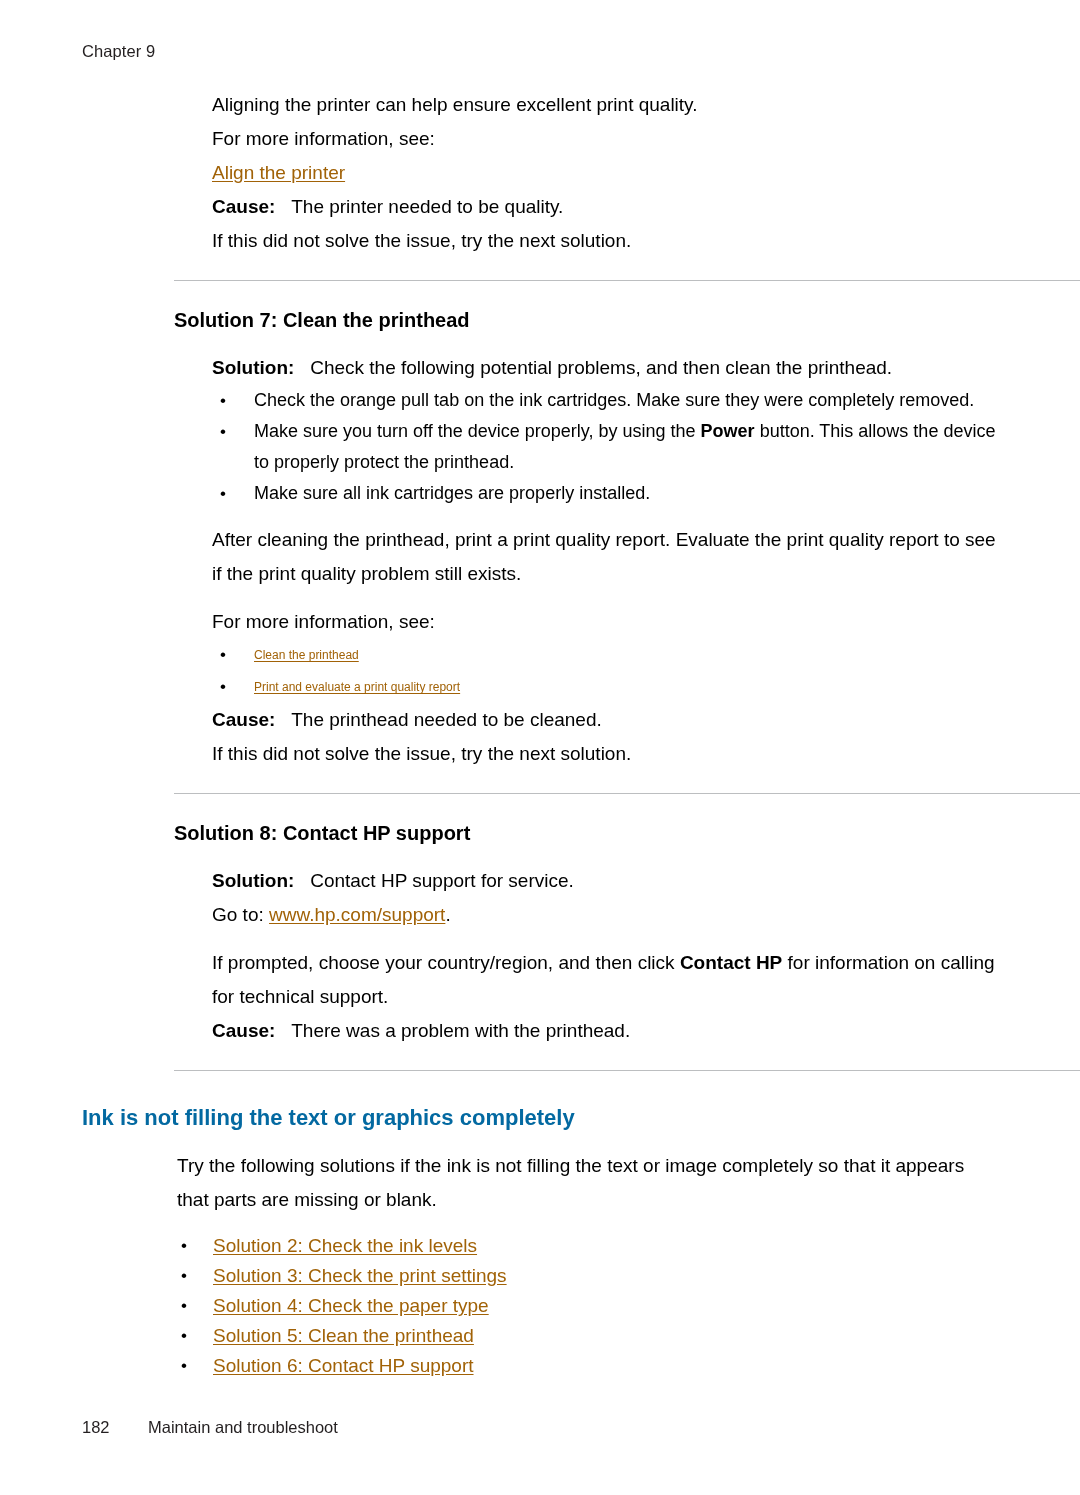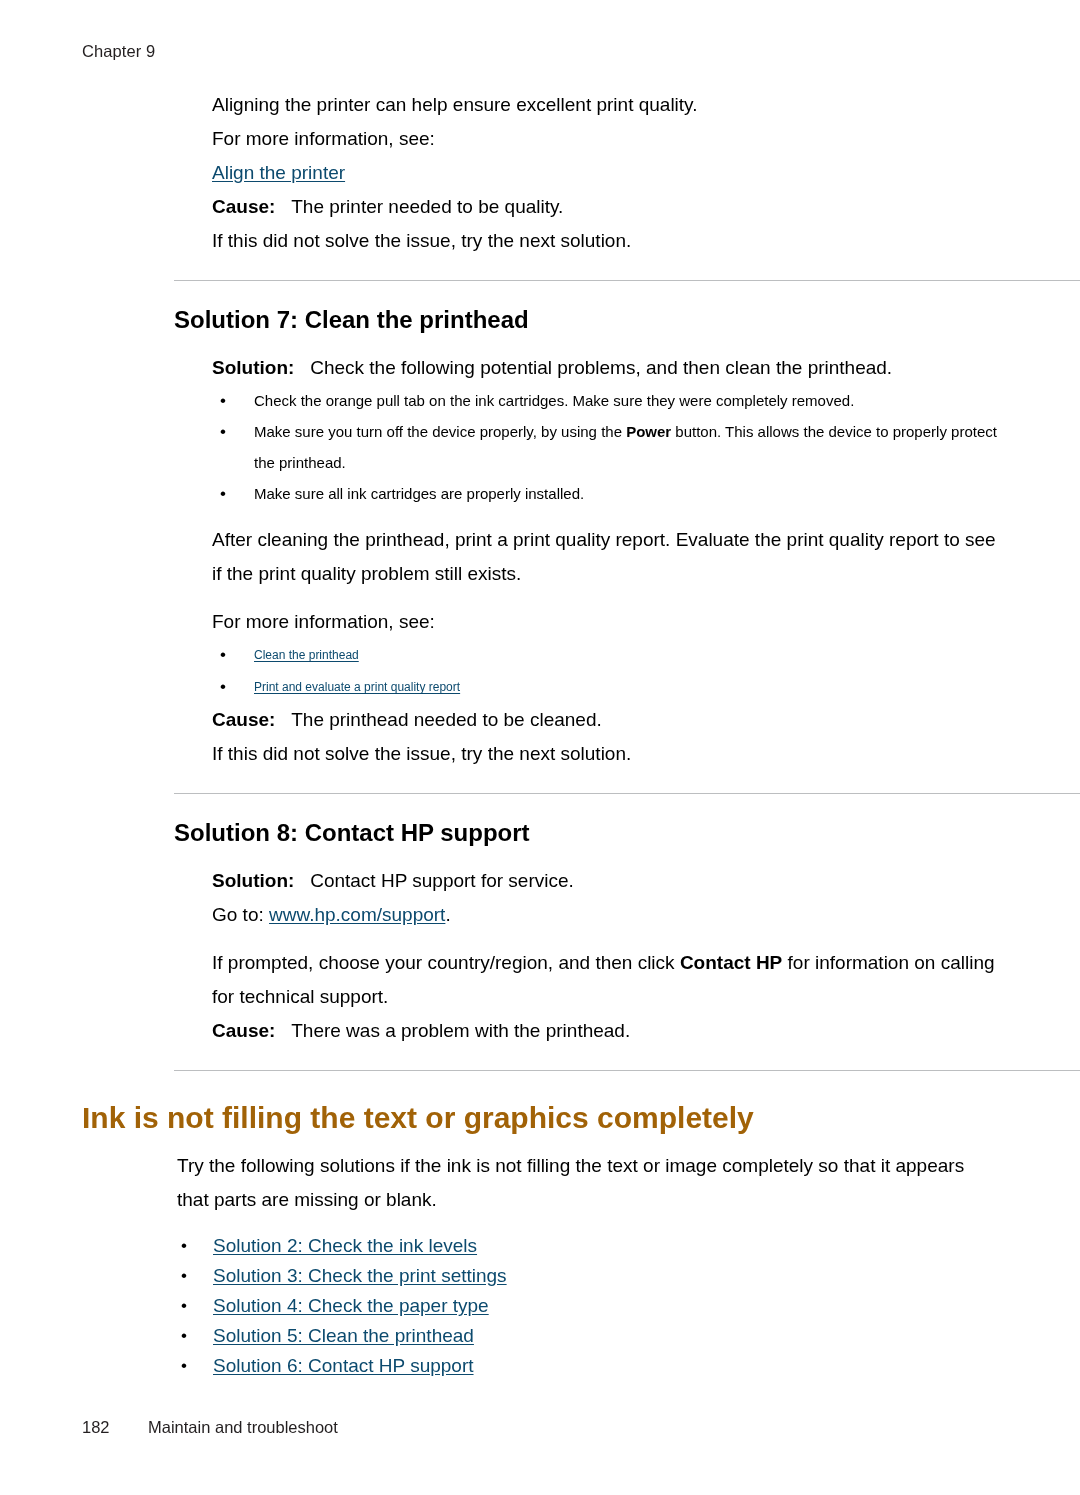--- a/index.html
+++ b/index.html
@@ -41,51 +41,51 @@
     color: #000000;
     margin: 0;
   }
   .indent {
     margin-left: 130px;
   }
   .indent-narrow {
     margin-left: 95px;
   }
   .link {
-    color: #0c4a6e;
+    color: #a16207;
     text-decoration: underline;
     text-underline-offset: 2px;
   }
   .heading-bold {
     font-weight: bold;
-    font-size: 24px;
+    font-size: 20px;
     line-height: 34px;
     margin-left: 92px;
   }
   .section-title {
     font-weight: bold;
-    font-size: 30px;
-    line-height: 34px;
-    margin: 0;
-    color: #a16207;
+    font-size: 22px;
+    line-height: 34px;
+    margin: 0;
+    color: #0369a1;
   }
   .cause-row {
     margin-left: 130px;
     font-size: 19px;
     line-height: 34px;
   }
   .cause-label {
     font-weight: bold;
   }
   .sol-label {
     font-weight: bold;
   }
   .bullet-item {
     position: relative;
-    font-size: 15px;
+    font-size: 18px;
     line-height: 31px;
     padding-left: 42px;
     margin-left: 130px;
   }
   .bullet-item::before {
     content: "\2022";
     position: absolute;
     left: 8px;
     top: 0;
     font-size: 17px;

